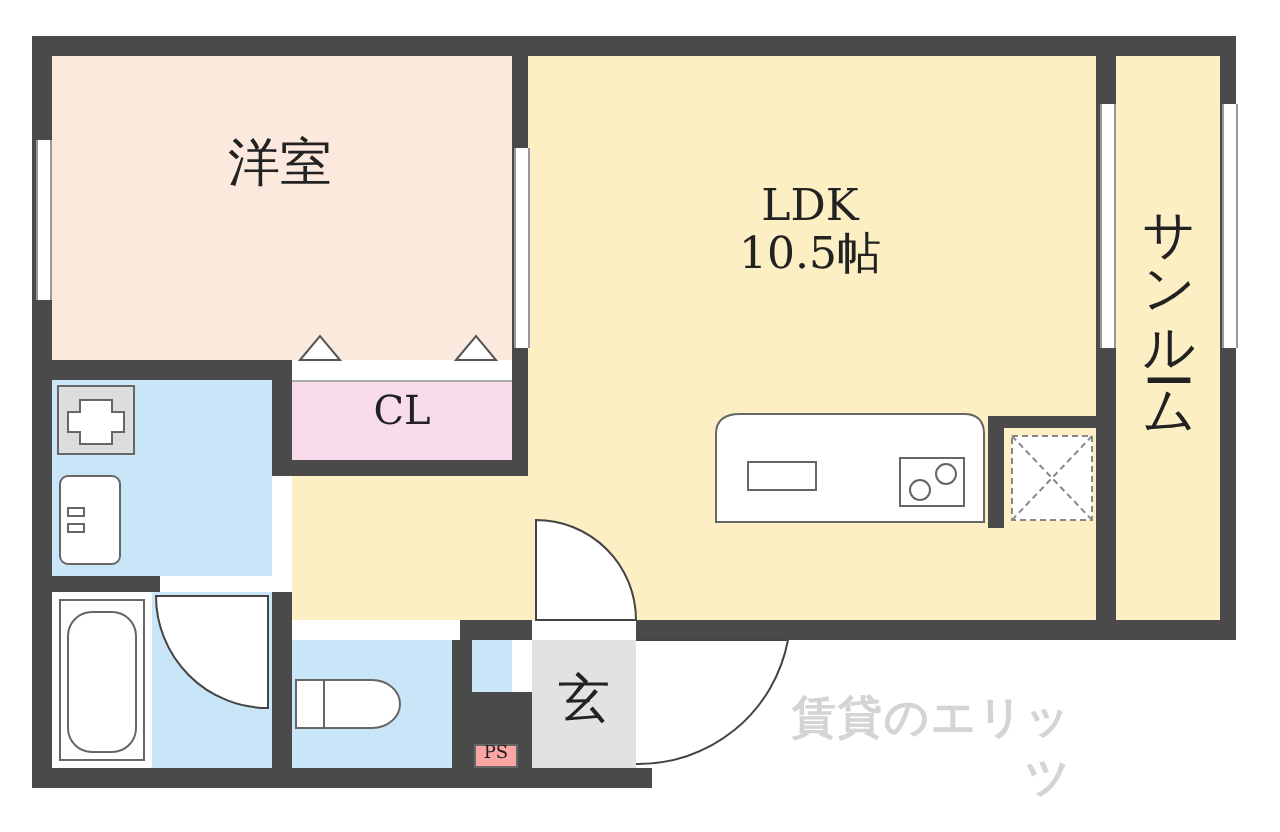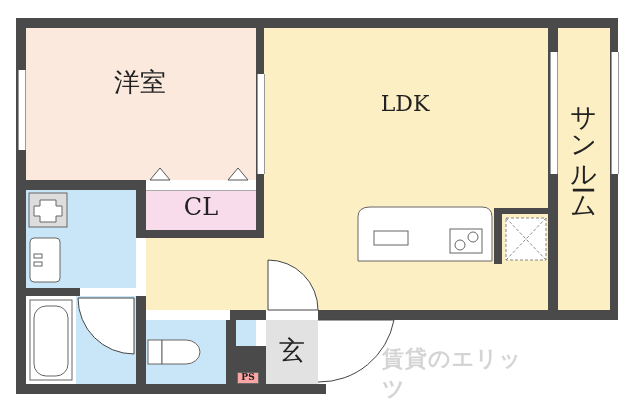--- a/index.html
+++ b/index.html
@@ -91,20 +91,21 @@
   <svg class="abs" style="left:504px;top:216px;" width="44" height="46">
     <rect x="2" y="2" width="40" height="42" fill="#fff" stroke="#888" stroke-dasharray="3,2"></rect>
     <path d="M2,2 L42,44 M42,2 L2,44" stroke="#888" stroke-dasharray="3,2"></path>
   </svg>
 
   <div class="label" style="left:70px;top:68px;width:140px;font-size:26px;">
     <div>洋室</div>
   </div>
   <div class="label" style="left:330px;top:92px;width:150px;font-size:22px;">
     <div>LDK</div>
+    <div>10.5帖</div>
   </div>
   <div class="label" style="left:566px;top:88px;width:36px;font-size:26px;writing-mode:vertical-rl;line-height:36px;">サンルーム</div>
-  <div class="label" style="left:146px;top:194px;width:110px;font-size:24px;">CL</div>
+  <div class="label" style="left:146px;top:194px;width:110px;font-size:20px;">CL</div>
   <div class="label" style="left:268px;top:336px;width:48px;font-size:26px;">玄</div>
-  <div class="label" style="left:237px;top:372px;width:20px;font-size:9px;background:#fca5a5;border:1px solid #666;font-weight:bold;">PS</div>
+  <div class="label" style="left:237px;top:372px;width:20px;font-size:9px;background:#fca5a5;border:1px solid #666;">PS</div>
 
-  <div class="wm" style="left:382px;top:344px;">賃貸のエリッツ</div>
+  <div class="wm" style="left:382px;top:344px;text-align:right;">賃貸のエリッツ</div>
 </div>
 
 </body></html>

